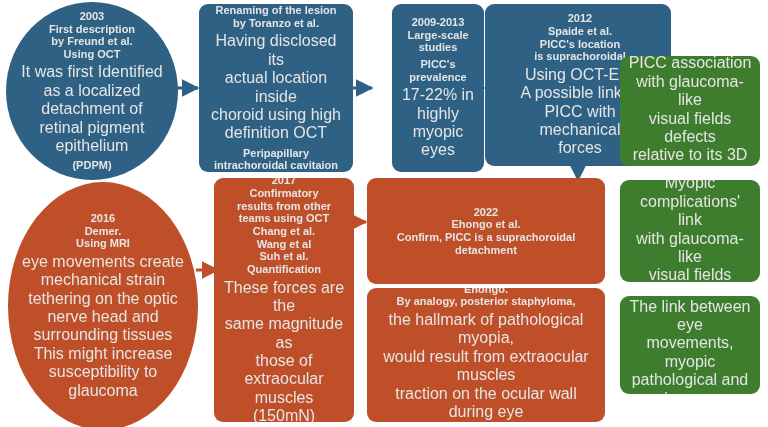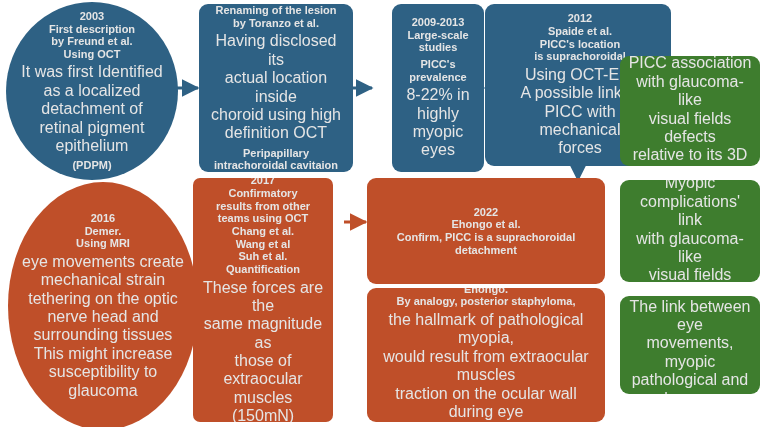--- a/index.html
+++ b/index.html
@@ -121,21 +121,21 @@
 intrachoroidal cavitaion
 (PICC)</div>
   </div>
 
   <div class="node rounded blue pad" style="left:392px; top:4px; width:92px; height:168px;">
     <div class="title">2009-2013
 Large-scale
 studies</div>
     <div class="body-bold">PICC's
 prevalence</div>
-    <div class="body">8-22% in highly
+    <div class="body">17-22% in highly
 myopic eyes</div>
   </div>
 
   <div class="node rounded blue pad" style="left:485px; top:4px; width:186px; height:162px;padding-left:12px;">
     <div class="title">2012
 Spaide et al.
 PICC's location
 is suprachoroidal</div>
     <div class="body">Using OCT-EDI
 A possible link of
@@ -151,21 +151,21 @@
     <div class="body">eye movements create
 mechanical strain
 tethering on the optic
 nerve head and
 surrounding tissues
 This might increase
 susceptibility to
 glaucoma</div>
   </div>
 
-  <div class="node rounded orange pad" style="left:193px; top:178px; width:140px; height:244px;border-radius:7px;">
+  <div class="node rounded orange pad" style="left:214px; top:178px; width:140px; height:244px;">
     <div class="title">2017
 Confirmatory
 results  from other
 teams using OCT
 Chang et al.
 Wang et al
 Suh et al.
 Quantification</div>
     <div class="body">These forces are the
 same magnitude as

